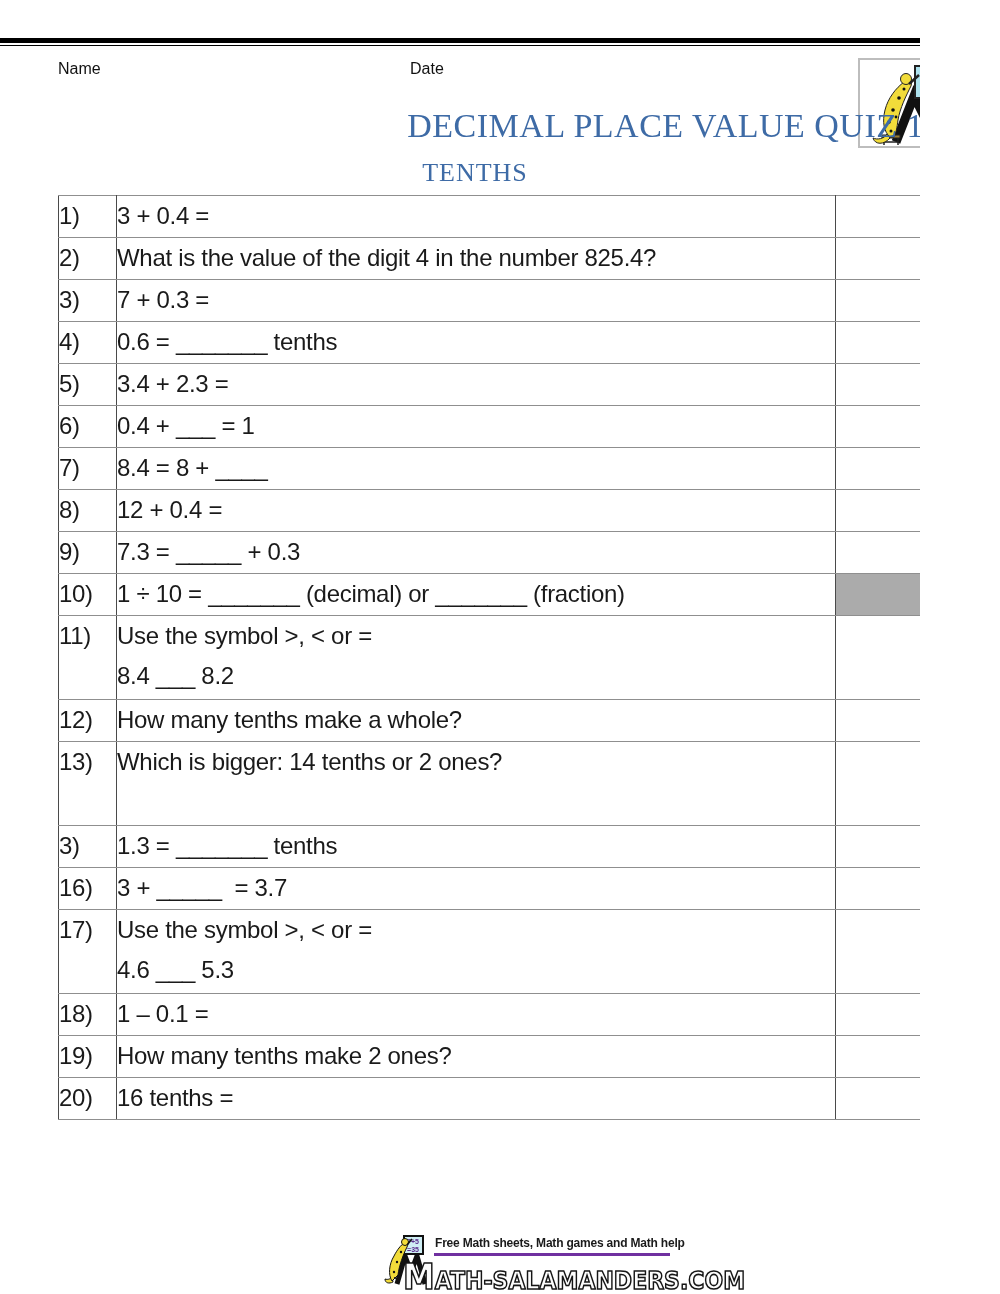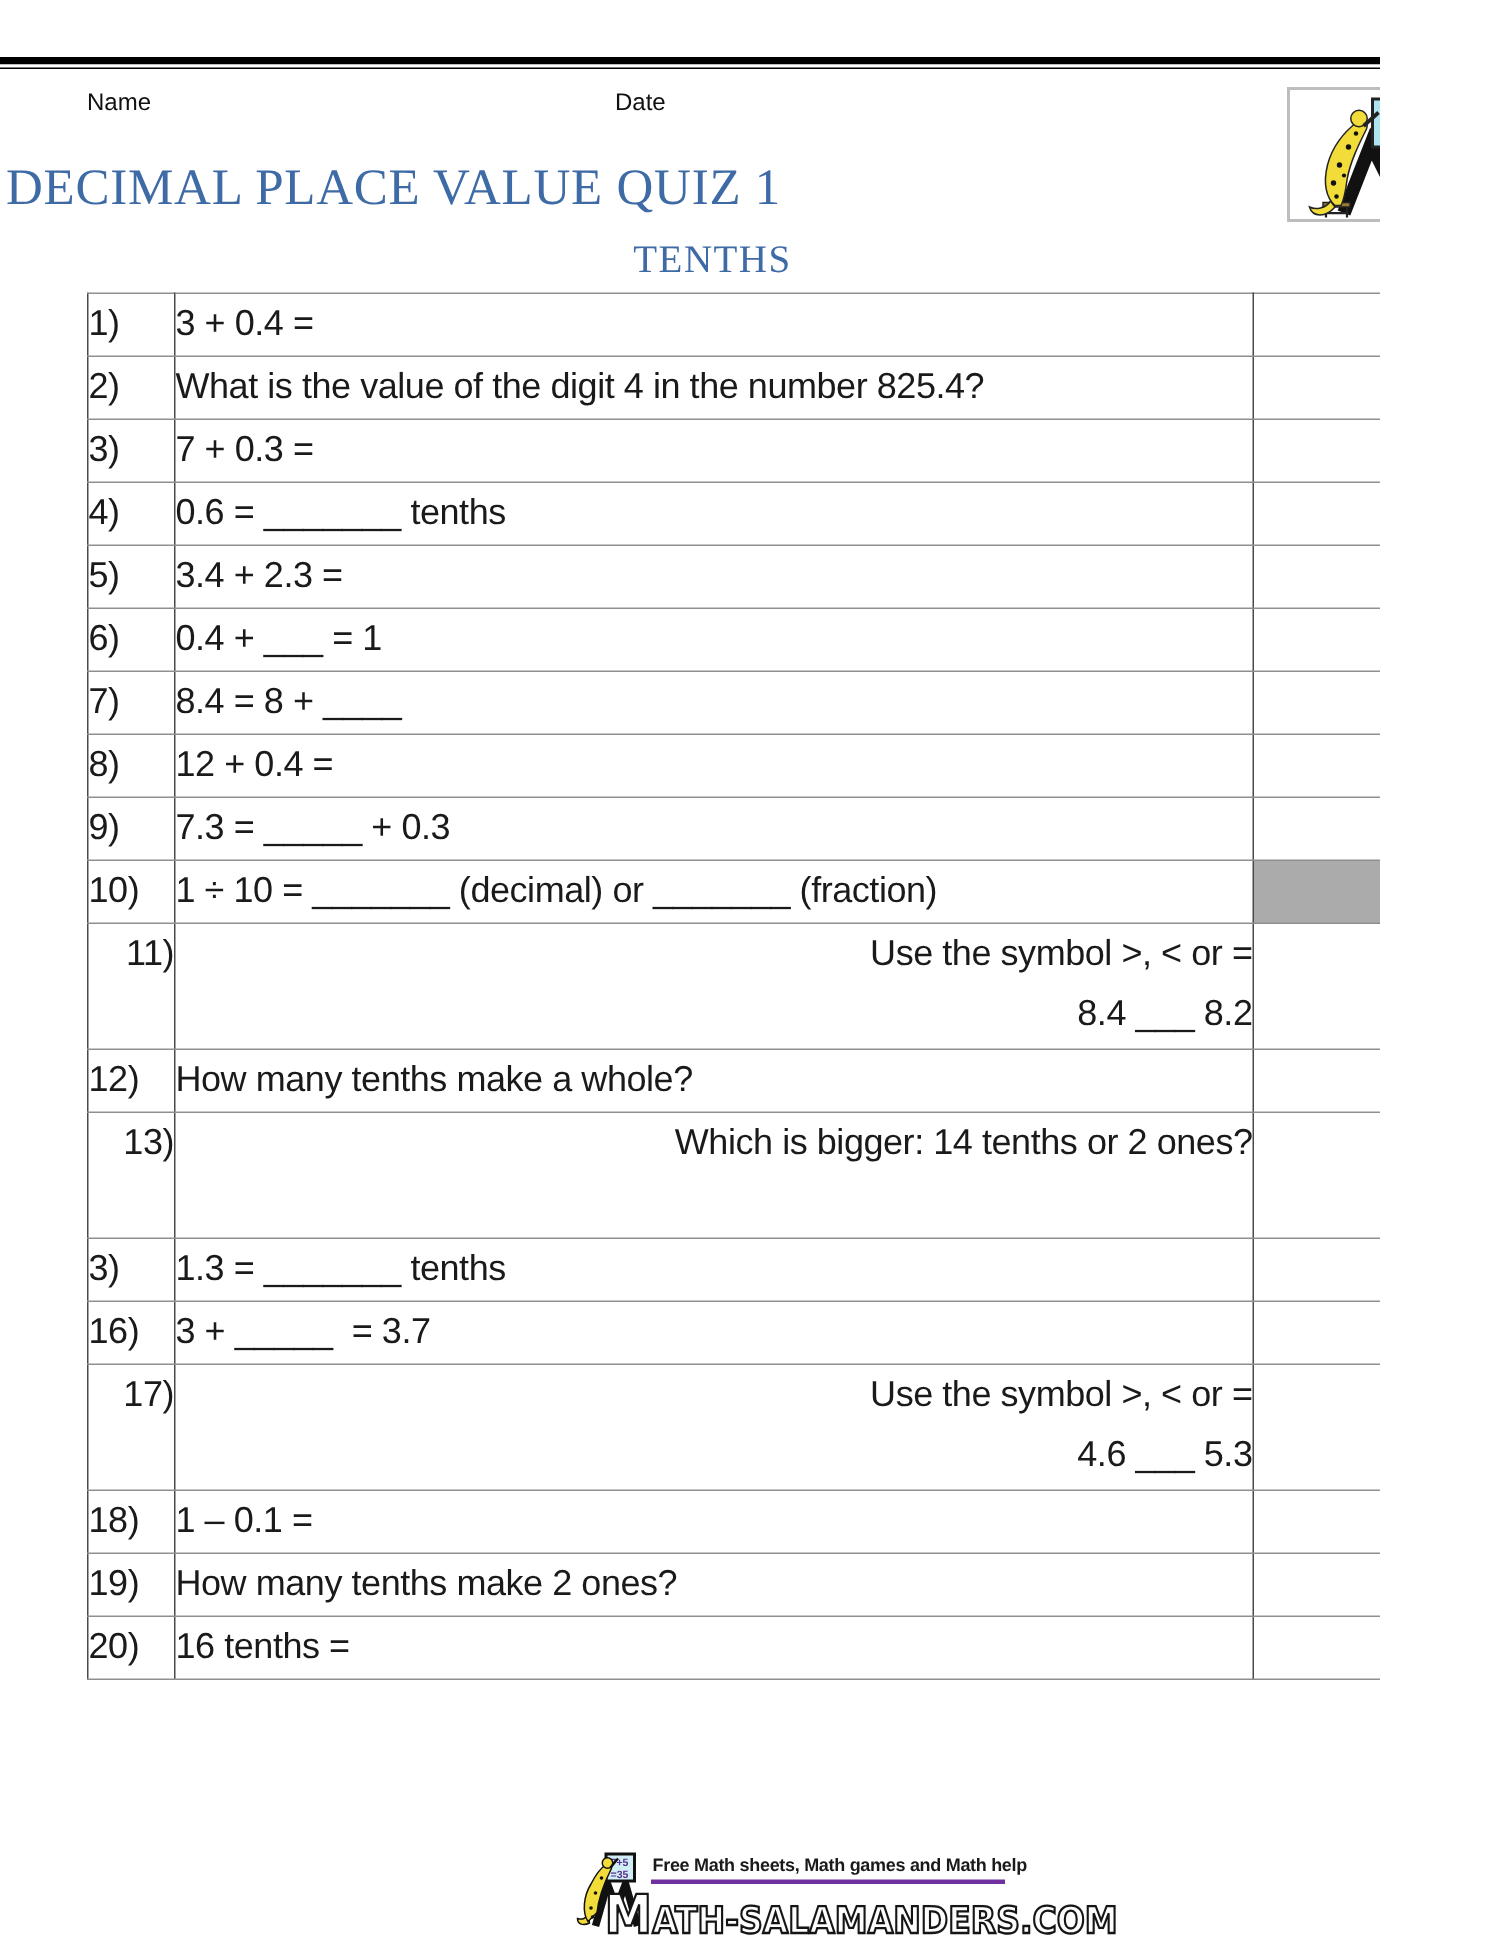--- a/index.html
+++ b/index.html
@@ -12,32 +12,32 @@
   .top-rule .gap{height:2px;background:#fff;}
   .top-rule .thin{height:1px;background:#000;}
 
   .name-label{position:absolute;left:58px;top:60px;font-size:16px;color:#111;}
   .date-label{position:absolute;left:410px;top:60px;font-size:16px;color:#111;}
 
   .grade-logo{position:absolute;left:858px;top:58px;width:104px;height:90px;
               border:2px solid #bdbdbd;background:#fff;box-sizing:border-box;}
   .grade-logo svg{display:block;width:100%;height:100%;}
 
-  .page-title{position:absolute;left:0;top:103px;width:100%;margin:4px;text-align:left;
+  .page-title{position:absolute;left:0;top:103px;width:100%;margin:4px;text-align:right;
               font-family:"Liberation Serif",serif;font-weight:normal;font-size:34px;letter-spacing:0.5px;}
   .page-subtitle{position:absolute;left:0;top:158px;width:100%;margin:0;text-align:center;
               font-family:"Liberation Serif",serif;font-weight:normal;font-size:26px;letter-spacing:1px;padding-left:15px;}
 
   table.quiz{position:absolute;left:58px;top:195px;width:897px;
              border-collapse:collapse;table-layout:fixed;}
   table.quiz td{border-top:1px solid #8f8f8f;border-bottom:1px solid #8f8f8f;
                 border-left:1px solid #4a4a4a;border-right:1px solid #4a4a4a;
                 padding:0;vertical-align:top;background:#fff;}
   tr.single{height:42px;}
-  tr.double,tr.tall{height:84px;text-align:right;}
+  tr.double,tr.tall{height:84px;}
   td.num{width:57px;padding-left:5px;font-size:24px;letter-spacing:-0.3px;}
   td.q{width:718px;padding-left:8px;font-size:24px;letter-spacing:-0.3px;}
   td.ans{width:122px;}
   .num-line,.q-line{line-height:40px;white-space:pre;}
 
   
   .footer{position:absolute;left:383px;top:1232px;width:300px;height:56px;}
   .footer-icon{position:absolute;left:0;top:2px;width:44px;height:52px;}
   .footer-icon svg{display:block;width:100%;height:100%;}
   .tagline{position:absolute;left:52px;top:4px;font-size:12px;font-weight:bold;

